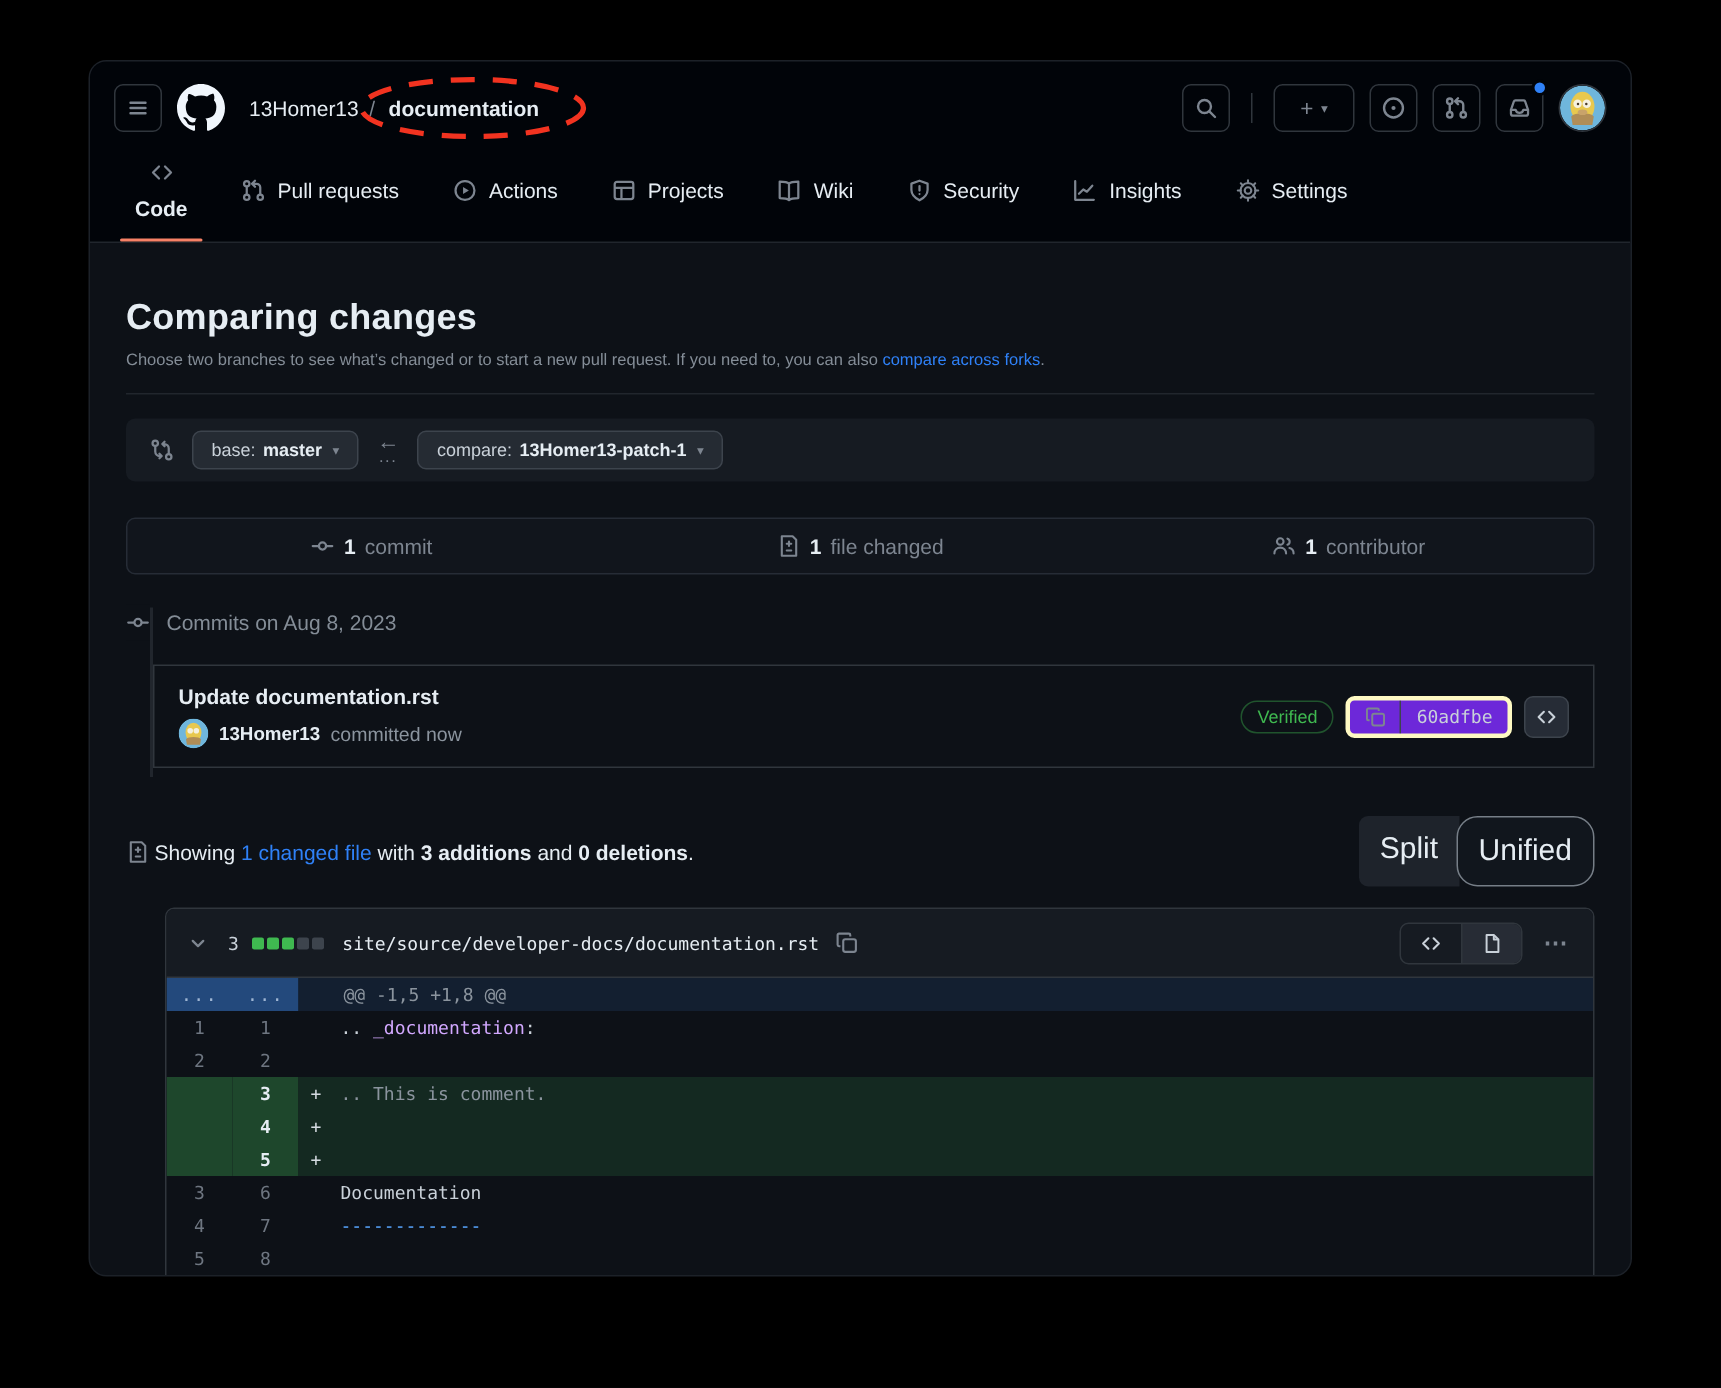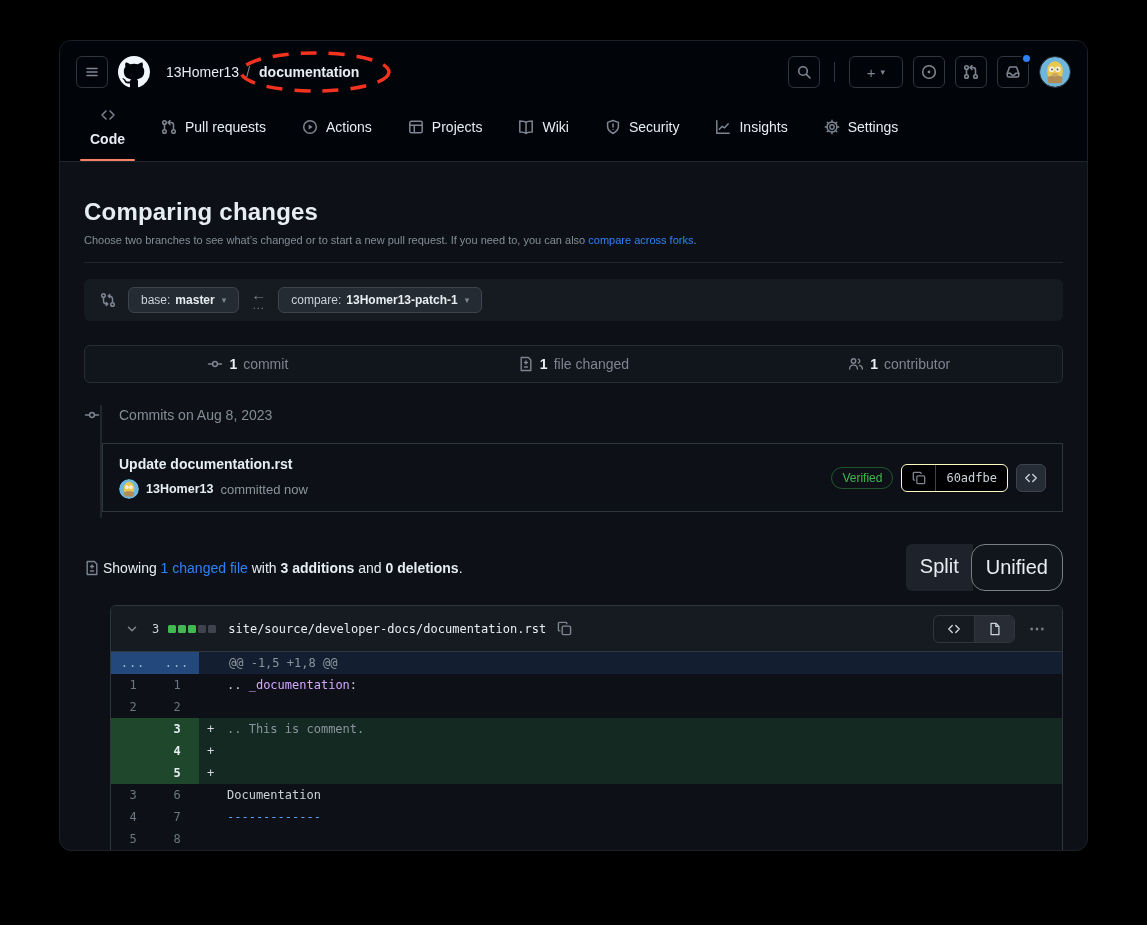--- a/index.html
+++ b/index.html
@@ -57,36 +57,36 @@
 
   .stats-bar{ margin-top:24px; border:1px solid #262c36; background:#11151c;
               border-radius:6px; height:38px; display:flex; align-items:stretch; }
   .stat{ flex:1; display:flex; align-items:center; justify-content:center; gap:6px;
          font-size:14px; color:#7d8590; cursor:pointer; }
   .stat b{ color:#e6edf3; }
   .stat svg{ color:#7d8590; }
 
   .commits{ margin-top:20px; position:relative; padding-bottom:6px;}
   .timeline{ position:absolute; left:16px; top:2px; bottom:0; width:2px; background:#21262d; }
-  .commits-head{ display:flex; align-items:center; gap:19px; position:relative; }
+  .commits-head{ display:flex; align-items:center; gap:11px; position:relative; }
   .commit-glyph{ background:#0d1117; padding:4px 0; color:#7d8590; position:relative; }
   .commits-date{ font-size:14px; color:#848d97; }
   .commit-card{ margin:16px 0 0 18px; border:1px solid #30363d; border-radius:0;
                 padding:12px 16px; display:flex; align-items:center; justify-content:space-between;
                 position:relative; background:#0d1117; }
   .commit-title{ font-size:14px; font-weight:700; color:#e6edf3; cursor:pointer;}
   .commit-meta{ margin-top:7px; display:flex; align-items:center; gap:7px; font-size:13px; }
   .commit-meta .avatar-sm{ width:20px; height:20px; border-radius:50%; overflow:hidden; flex:none;}
   .commit-meta b{ color:#e6edf3; font-size:12.5px; cursor:pointer;}
   .commit-meta .when{ color:#8b949e; font-size:13px;}
   .commit-actions{ display:flex; align-items:center; gap:8px; }
   .verified{ border:1px solid rgba(63,185,80,.4); color:#3fb950; border-radius:999px;
              font-size:12px; font-weight:500; padding:3px 10px; cursor:pointer; background:transparent;}
-  .sha-group{ display:flex; align-items:stretch; border:1px solid #fef9c3; border-radius:6px;
-              overflow:hidden; height:28px; background:#000000; cursor:pointer;}
+  .sha-group{ display:flex; align-items:stretch; border:3px solid #fef9c3; border-radius:6px;
+              overflow:hidden; height:28px; background:#6d28d9; cursor:pointer;}
   .sha-copy{ width:34px; display:flex; align-items:center; justify-content:center;
              color:#7d8590; border-right:1px solid #3d444d; }
   .sha-val{ display:flex; align-items:center; padding:0 10px; font-family:"DejaVu Sans Mono",monospace;
             font-size:12px; color:#c9d1d9; }
   .code-btn{ width:30px; height:28px; background:#262c36; border:1px solid #3d444d;
              border-radius:6px; display:flex; align-items:center; justify-content:center;
              color:#c9d1d9; cursor:pointer; }
 
   .summary-row{ margin-top:26px; display:flex; align-items:center; }
   .summary-text{ display:flex; align-items:center; font-size:14px; color:#e6edf3; white-space:pre-wrap; }

